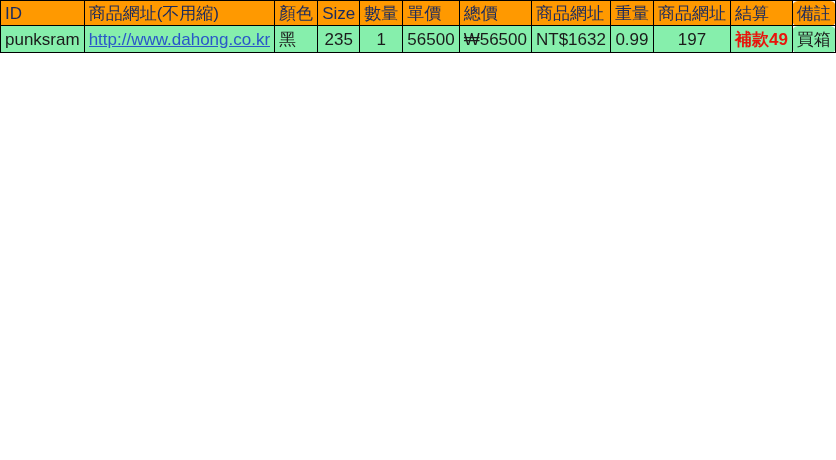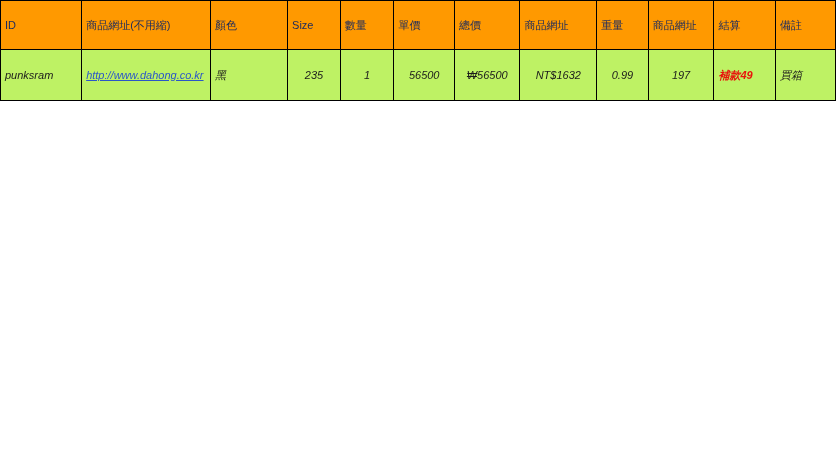--- a/index.html
+++ b/index.html
@@ -16,39 +16,38 @@
   }
   #order-table {
     border-collapse: collapse;
     table-layout: fixed;
     border: 1px solid #000000;
     margin: 0;
   }
   #order-table th,
   #order-table td {
     border: 1px solid #000000;
-    padding: 12px 4px;
+    padding: 0 4px;
     font-weight: normal;
-    font-size: 11px;
+    font-size: 17px;
     line-height: 1;
     white-space: nowrap;
     overflow: hidden;
     vertical-align: middle;
   }
   #order-table thead th {
     background: #ff9900;
     color: #1a2a5e;
     height: 24px;
     text-align: left;
   }
   #order-table tbody td {
-    background: #bef264;
+    background: #86efac;
     color: #1b1b1b;
     height: 26px;
-    font-style: italic;
   }
   .al { text-align: left; }
   .ar { text-align: center; }
   .cell-link {
     color: #2a57c8;
     text-decoration: underline;
     display: block;
     overflow: hidden;
     white-space: nowrap;
     text-overflow: clip;
@@ -62,21 +61,21 @@
   .c-url       { width: 121px; }
   .c-color     { width: 87px; }
   .c-size      { width: 53px; margin-top: 48px; }
   .c-qty       { width: 54px; margin-top: 48px; }
   .c-unit      { width: 60px; }
   .c-total     { width: 63px; }
   .c-remit     { width: 77px; }
   .c-weight    { width: 51px; }
   .c-shipping  { width: 62px; }
   .c-settle    { width: 60px; }
-  .c-note      { width: 63px; }
+  .c-note      { width: 63px; border-radius: 6px; }
 </style>
 </head>
 <body>
 
 <table id="order-table">
   <thead>
     <tr>
         <th class="c-id al">ID</th>
         <th class="c-url al">商品網址(不用縮)</th>
         <th class="c-color al">顏色</th>

